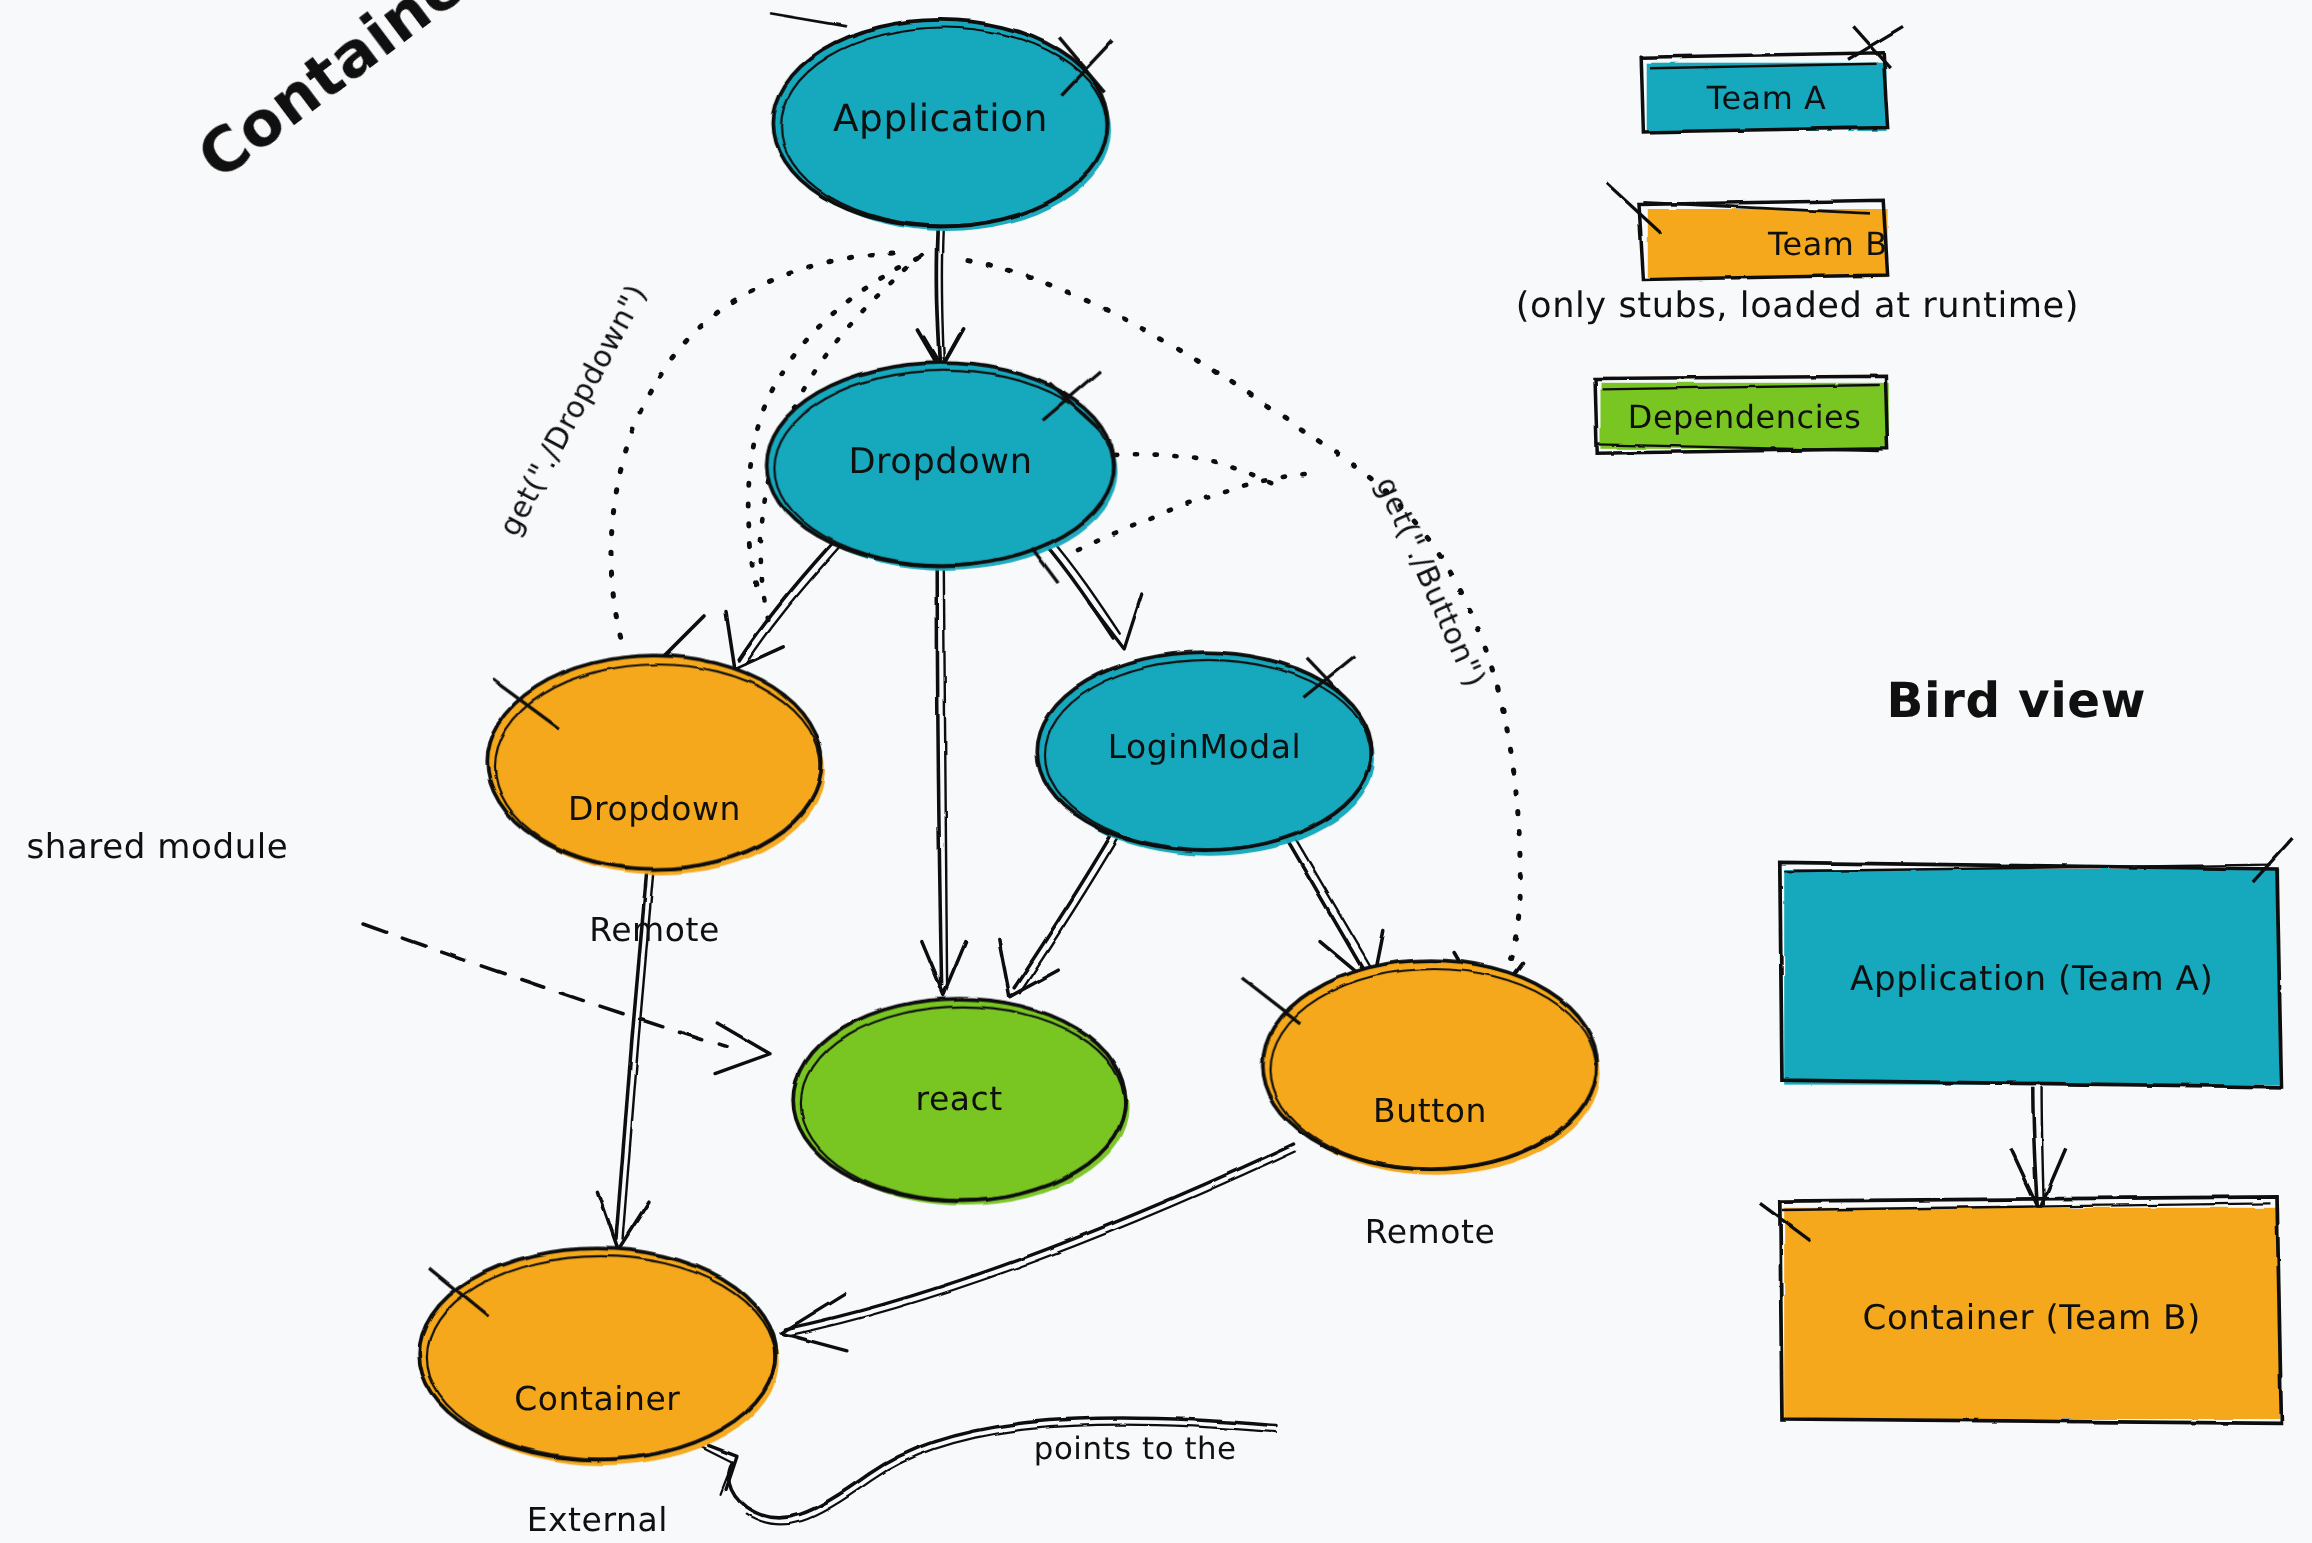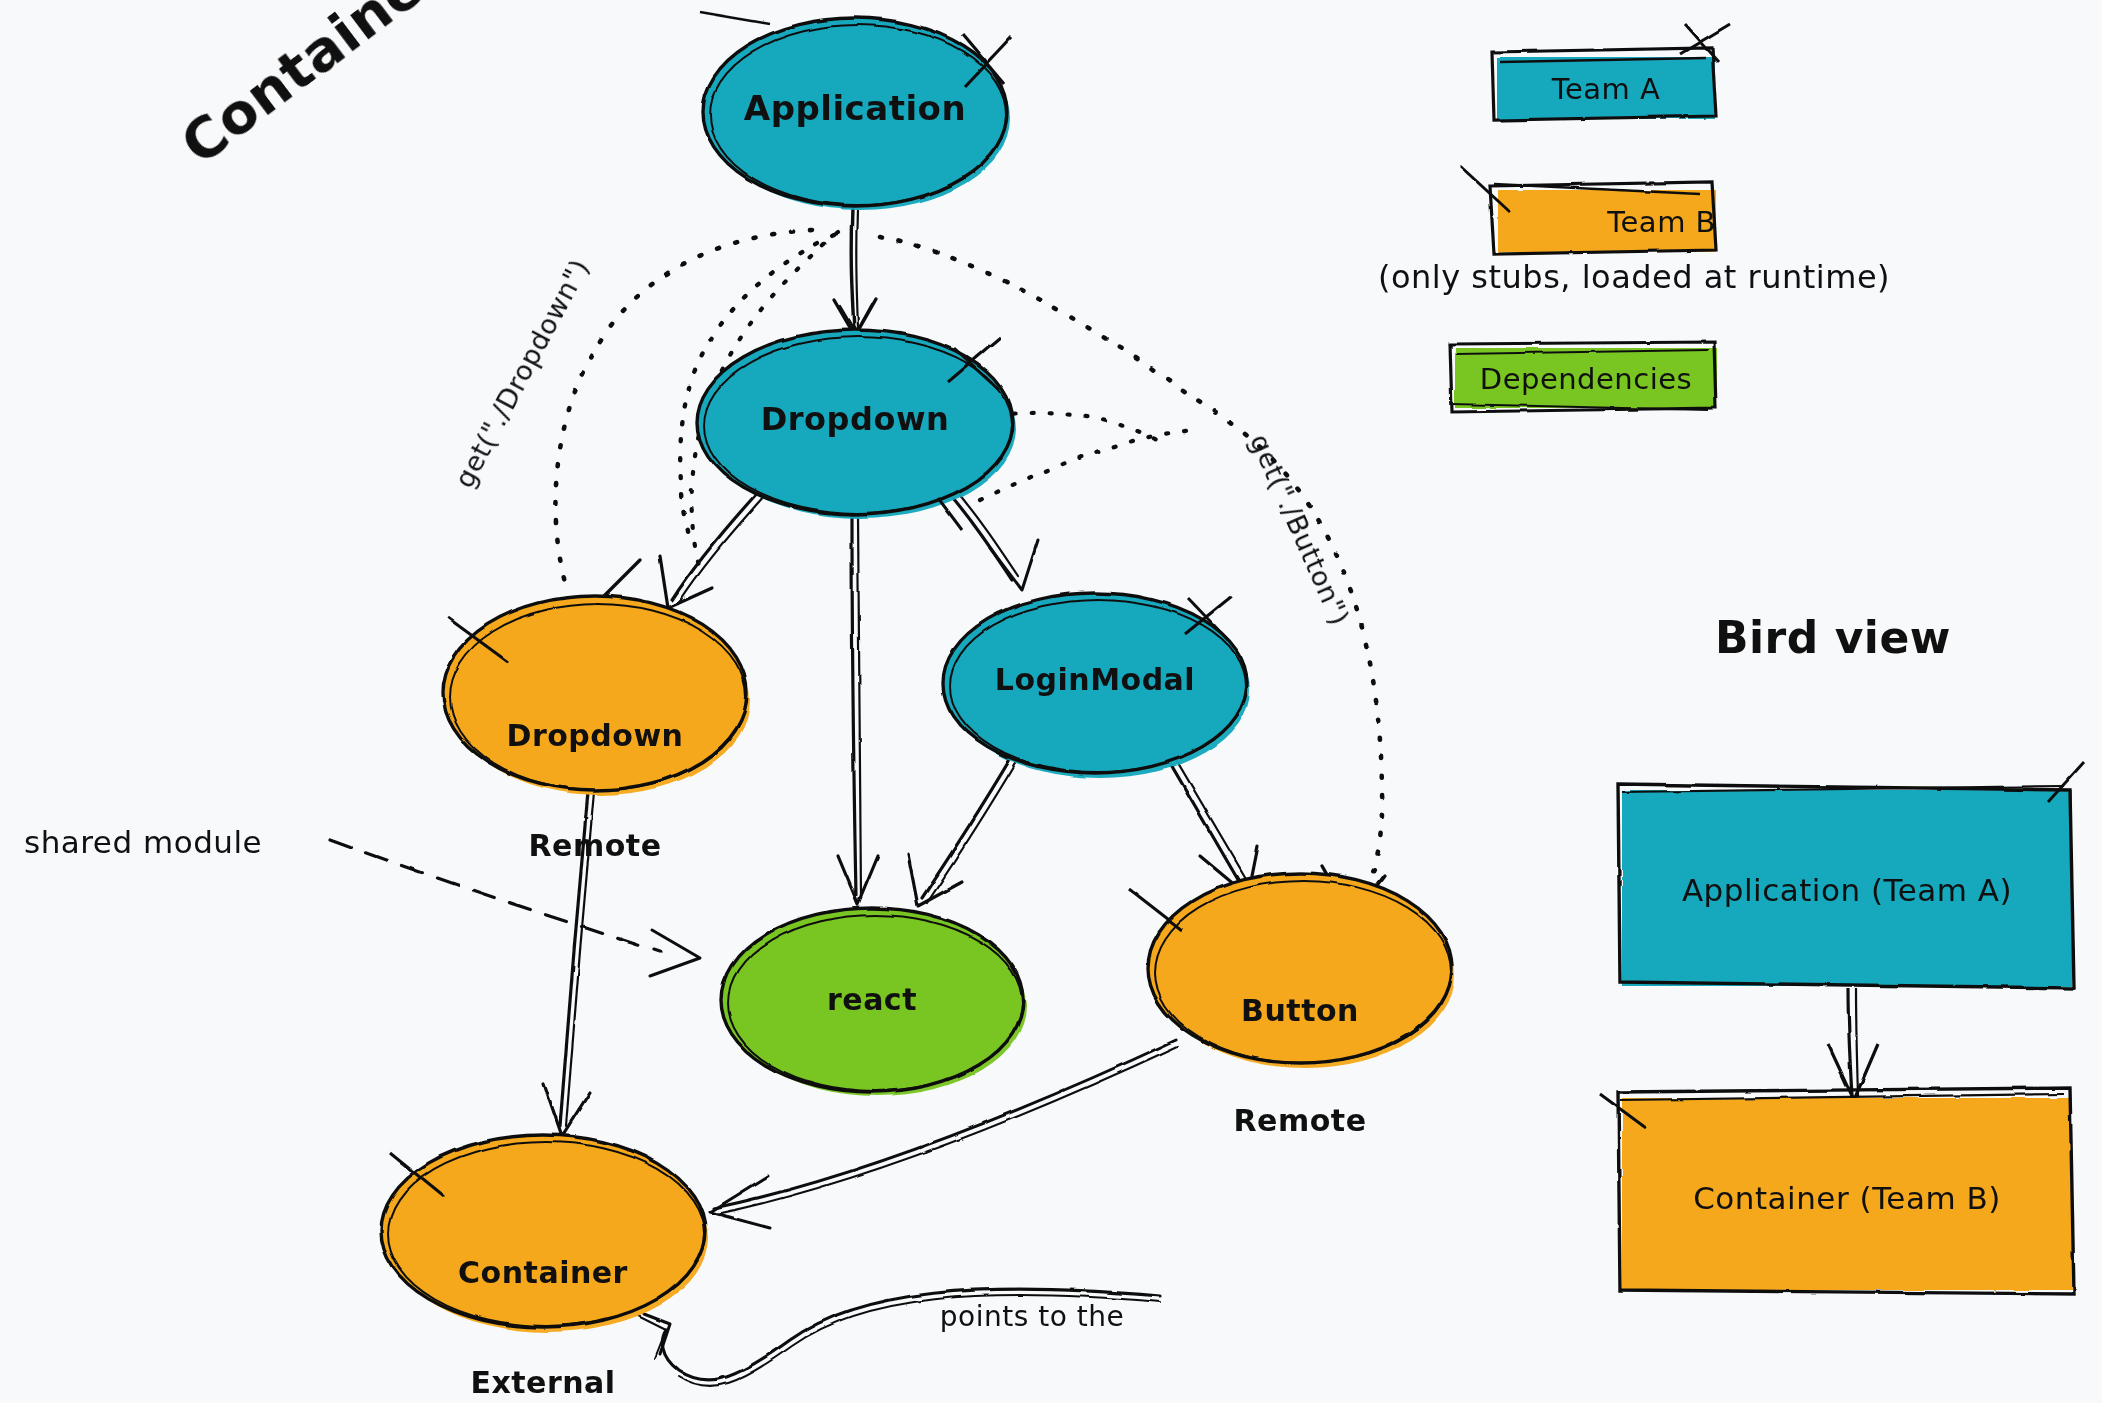--- a/index.html
+++ b/index.html
@@ -17,21 +17,21 @@
     position:absolute;
     font-family:"DejaVu Sans", sans-serif;
     color:#101010;
     white-space:pre;
     letter-spacing:.5px;
     pointer-events:none;
   }
   .node-text{
     text-align:center;
     line-height:1.22;
-    font-weight:700;
+    font-weight:400;
   }
 </style>
 </head>
 <body style="background: rgb(247, 249, 251);">
 
 <div id="stage">
 
   <svg id="canvas" viewBox="0 0 2102 1403">
     <defs>
       <filter id="roughen" x="-8%" y="-8%" width="116%" height="116%">
@@ -255,21 +255,21 @@
 
   <div class="lbl node-text" style="left:393px;top:1182px;width:300px;font-size:30px;">
     <div>Container</div>
     <div>External</div>
   </div>
 
   <div class="lbl" style="left:462px;top:470px;font-size:27px;transform:rotate(-62deg);transform-origin:left center;">get("./Dropdown")</div>
 
   <div class="lbl" style="left:1258px;top:420px;font-size:27px;transform:rotate(66deg);transform-origin:left center;">get("./Button")</div>
 
-  <div class="lbl" style="left:24px;top:824px;font-size:31px;">shared module</div>
+  <div class="lbl" style="left:24px;top:752px;font-size:31px;">shared module</div>
 
   <div class="lbl" style="left:862px;top:1216px;width:340px;font-size:28px;text-align:center;line-height:1.45;">
     <div>points to the</div>
     
   </div>
 
   <div class="lbl" style="left:1497px;top:72px;width:218px;font-size:29px;text-align:center;">Team A</div>
 
   <div class="lbl" style="left:1498px;top:205px;width:218px;font-size:29px;text-align:right;">Team B</div>
 

